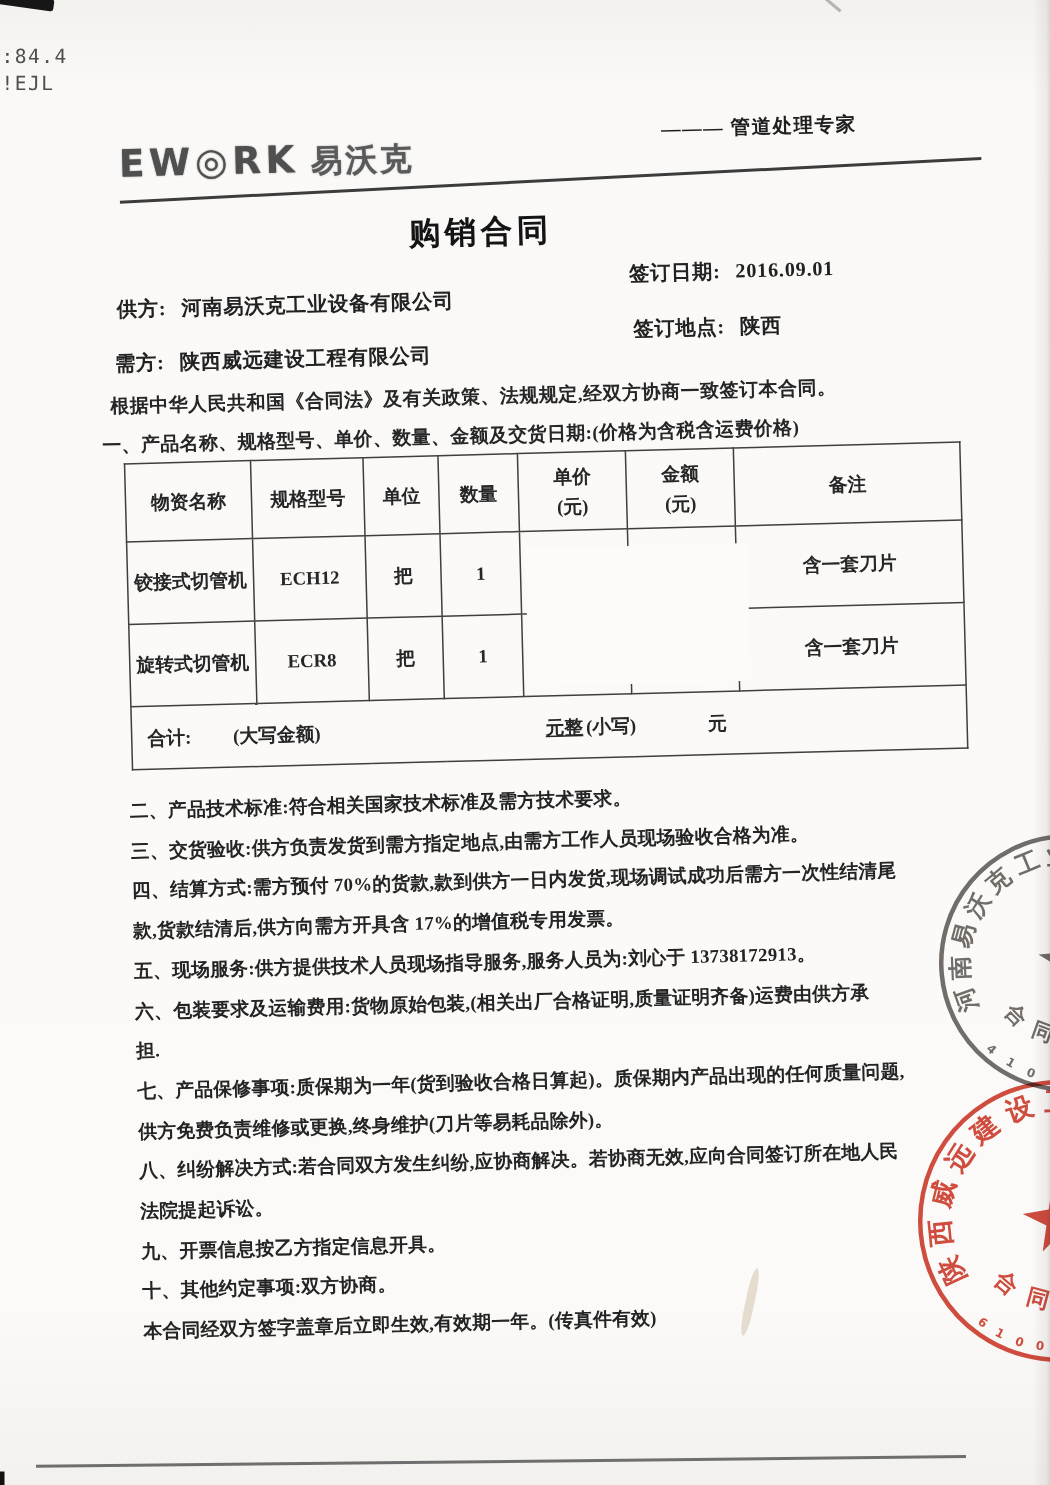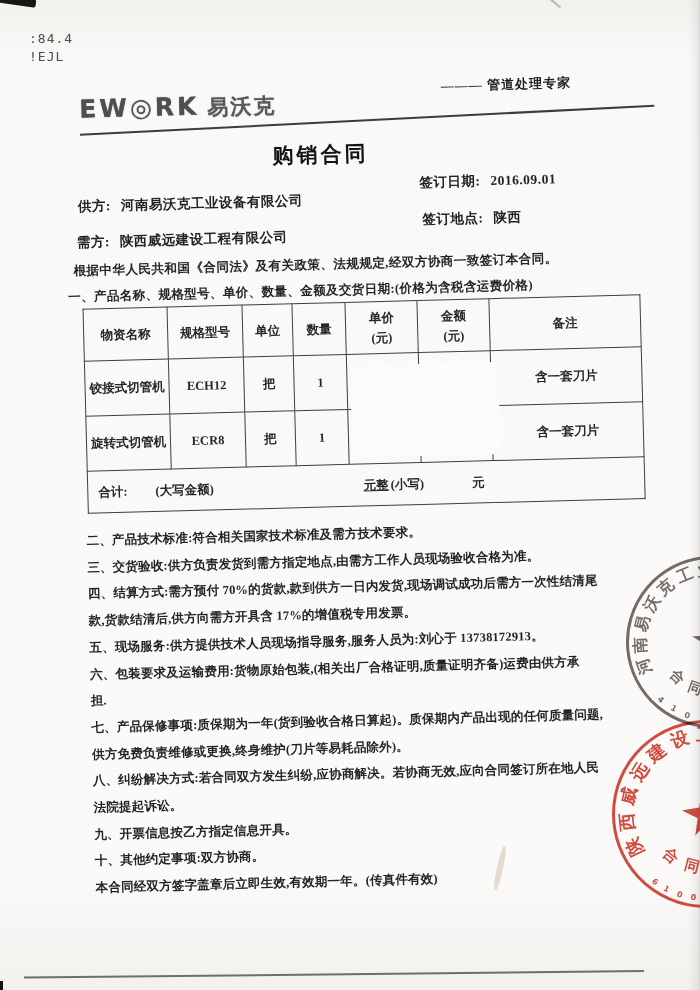--- a/index.html
+++ b/index.html
@@ -5,21 +5,21 @@
   html,body{margin:0;padding:0;background:#e8e6e2;}
   *{box-sizing:border-box;}
   .page{
     position:relative;width:700px;height:990px;overflow:hidden;
     background:linear-gradient(180deg,#f2f1ee 0%,#faf9f7 6%,#fbfaf8 88%,#f3f1ee 100%);
     font-family:"Liberation Serif","DejaVu Sans",sans-serif;color:#2b2b2b;
   }
   .page::after{content:"";position:absolute;top:0;right:0;width:12px;height:100%;
     background:linear-gradient(90deg,rgba(0,0,0,0) 0%,rgba(0,0,0,.06) 80%,rgba(0,0,0,.12) 100%);pointer-events:none;}
   .fax{position:absolute;left:1px;top:30px;font-family:"DejaVu Sans Mono","Liberation Mono",monospace;
-    font-size:13px;line-height:18px;color:#4e4e4e;letter-spacing:1px;white-space:pre;margin-left:28px;}
+    font-size:13px;line-height:18px;color:#4e4e4e;letter-spacing:1px;white-space:pre;}
   .corner-mark{position:absolute;left:-4px;top:-3px;width:40px;height:8px;background:#161616;transform:rotate(8deg);border-radius:2px;}
   .edge-mark{position:absolute;left:-2px;top:981px;width:5px;height:9px;background:#111;}
   .streak{position:absolute;left:548px;top:2px;width:14px;height:2px;background:#9a9a9a;transform:rotate(40deg);opacity:.7;}
   .smudge{position:absolute;left:497px;top:845px;width:6px;height:46px;background:#d9ccb9;border-radius:50%/40%;
     transform:rotate(12deg);opacity:.65;}
   .doc{position:absolute;inset:0;transform:rotate(-1.5deg);transform-origin:345px 515px;}
   
   .logo{position:absolute;left:90px;top:88px;color:#4f4f4f;white-space:nowrap;}
   .logo .en{font-weight:bold;font-size:25px;letter-spacing:3px;font-family:"DejaVu Sans",sans-serif;
     text-shadow:0 0 1px rgba(80,80,80,.8);}

